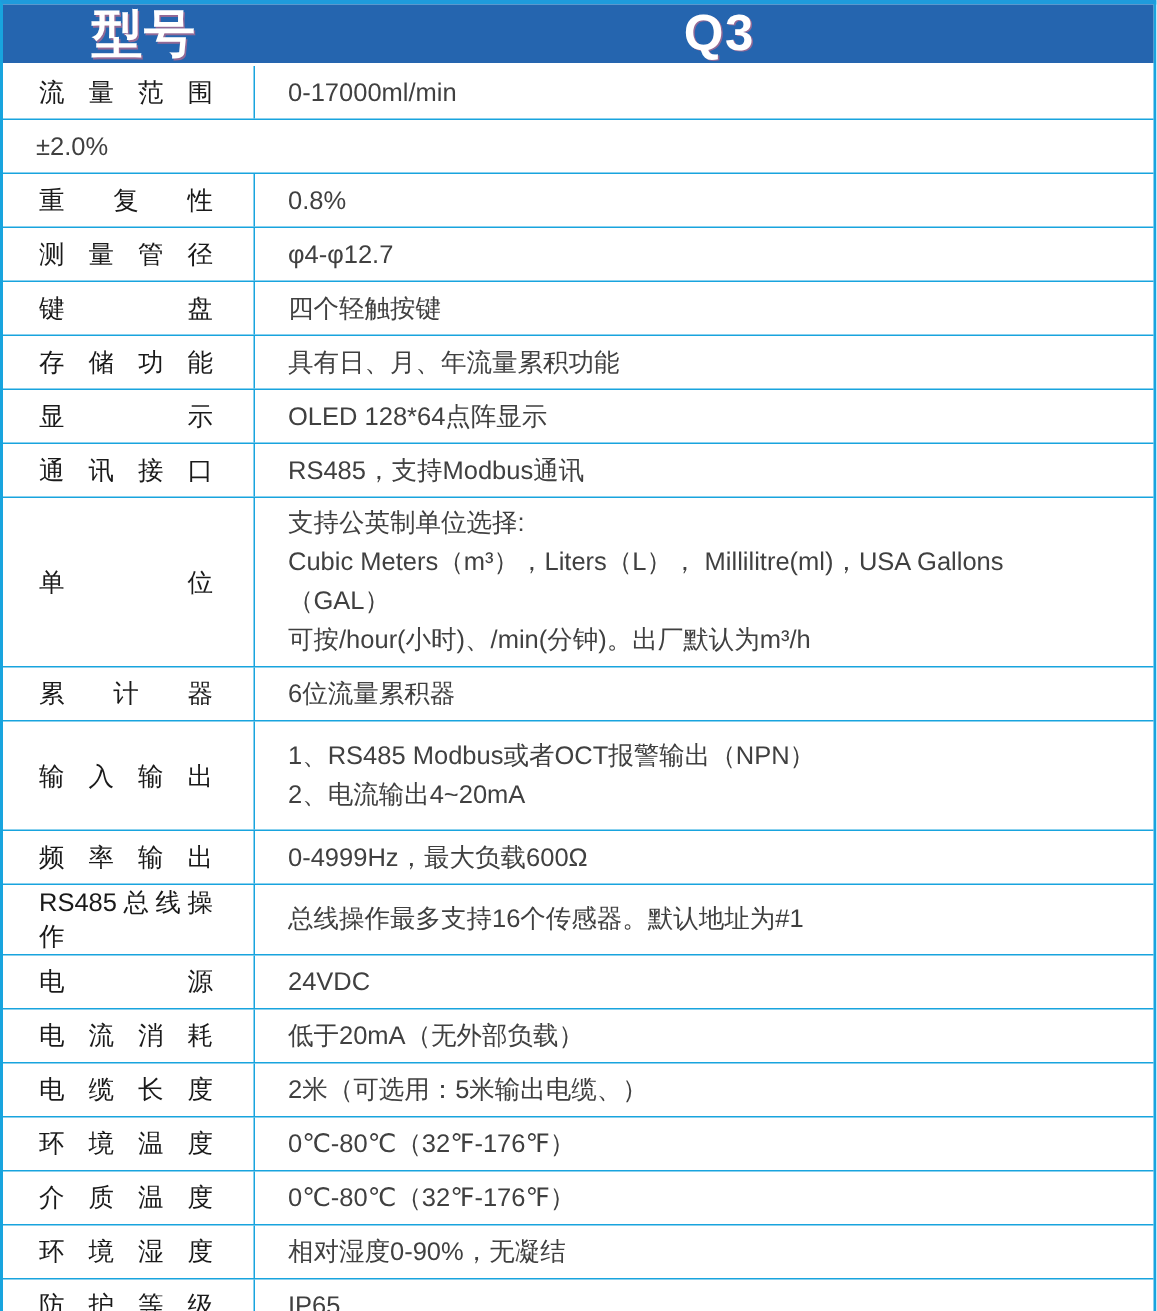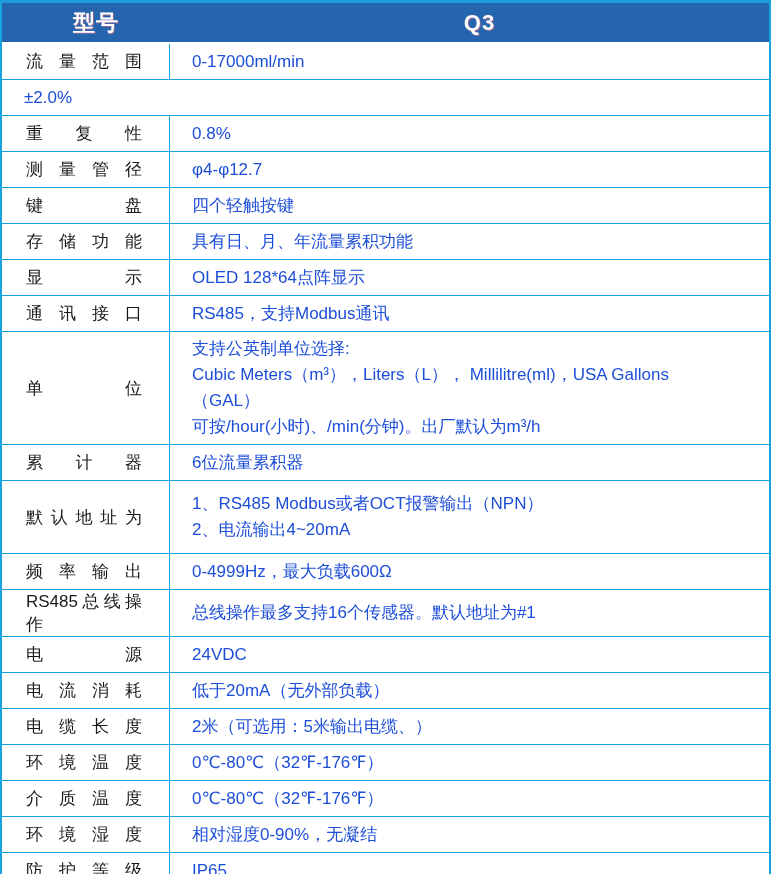--- a/index.html
+++ b/index.html
@@ -21,21 +21,21 @@
     display: flex;
     height: 39px;
     background: #2565af;
     margin-bottom: 2px;
   }
   .header-cell {
     display: flex;
     align-items: center;
     justify-content: center;
     color: #ffffff;
-    font-size: 22px;
+    font-size: 34px;
     font-weight: bold;
     letter-spacing: 1px;
     text-shadow: 1px 1px 0 rgba(237, 110, 130, 0.55);
   }
   .header-cell.model-label { width: 188px; }
   .header-cell.model-value { flex: 1; }
   .row {
     display: flex;
     min-height: 35px;
     border-bottom: 1px solid #18a4de;
@@ -61,21 +61,21 @@
     flex: 1;
     box-sizing: border-box;
     display: flex;
     flex-direction: column;
     justify-content: center;
     padding: 4px 10px 4px 22px;
   }
   .value-line {
     font-size: 17px;
     line-height: 26px;
-    color: #1d4ed8;
+    color: #404040;
     white-space: pre-wrap;
   }
   .row.tall { min-height: 72px; }
 </style>
 </head>
 <body>
 
 <div class="spec-table">
   <div class="header-row">
     <div class="header-cell model-label">型号</div>
@@ -167,21 +167,21 @@
     <div class="label-cell">
       <span>累计器</span>
     </div>
     <div class="value-cell">
           <div class="value-line">6位流量累积器</div>
         </div>
   </div>
 
   <div class="row tall">
     <div class="label-cell">
-      <span>默认地址为</span>
+      <span>输入输出</span>
     </div>
     <div class="value-cell">
           <div class="value-line">1、RS485 Modbus或者OCT报警输出（NPN）</div>
           <div class="value-line">2、电流输出4~20mA</div>
         </div>
   </div>
 
   <div class="row">
     <div class="label-cell">
       <span>频率输出</span>

